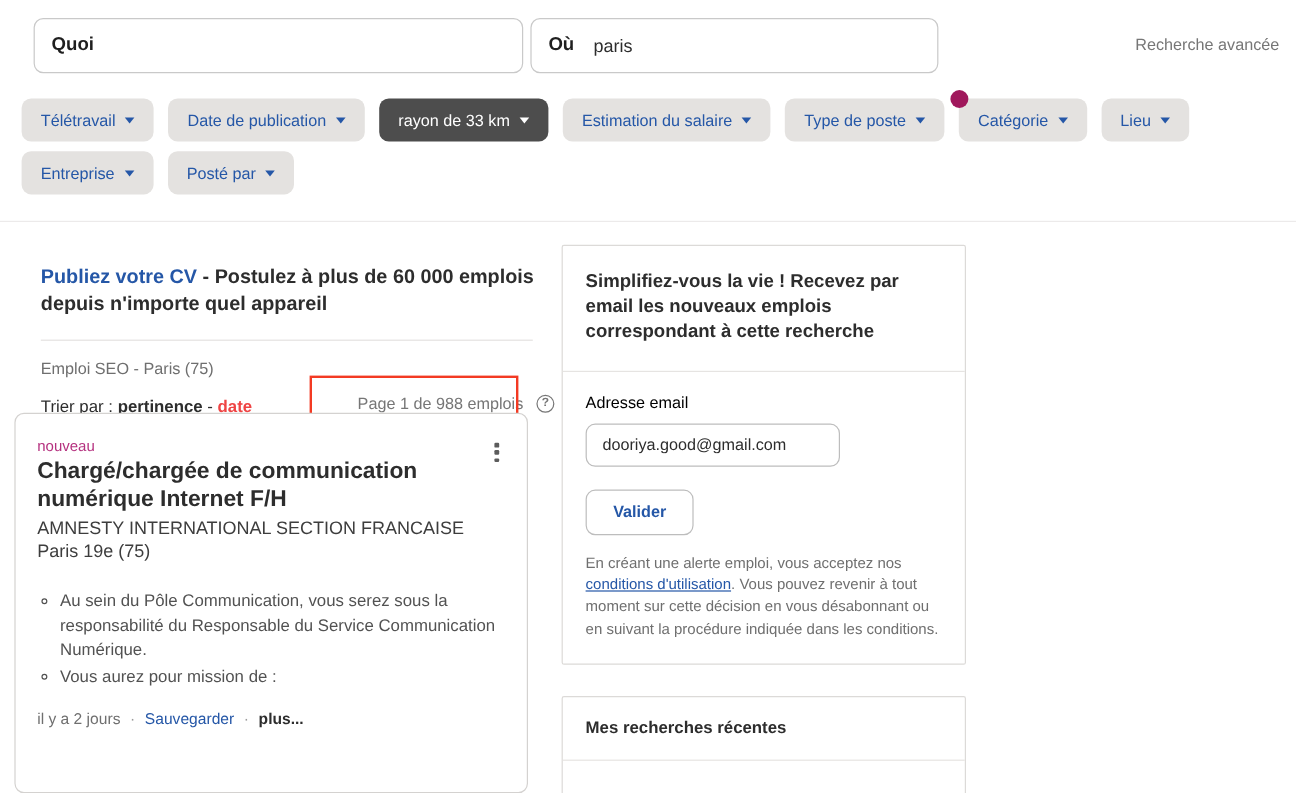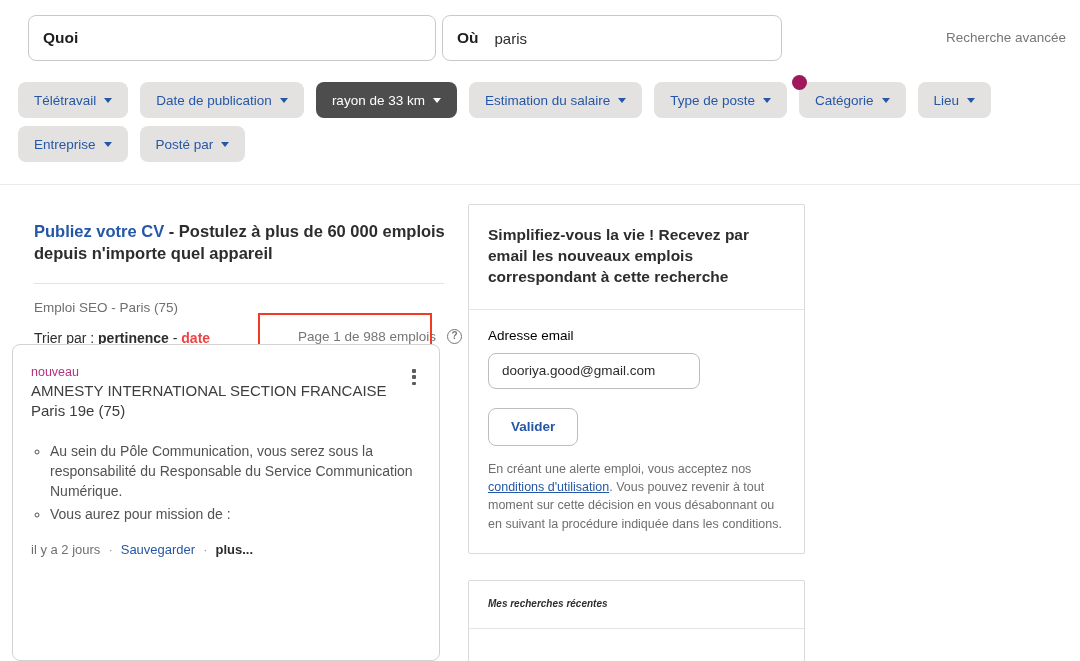--- a/index.html
+++ b/index.html
@@ -211,21 +211,21 @@
     font-family: inherit; font-size: 13.5px; font-weight: bold;
     cursor: pointer;
   }
   .legal {
     margin: 14px 0 0 0;
     font-size: 12.5px; line-height: 1.47; color: #6f6f6f;
   }
   .legal a { color: #2557a7; text-decoration: underline; cursor: pointer; }
   .panel-recent { margin-top: 26px; }
   .panel-recent .panel-head { padding: 16px 19px 17px 19px; }
-  .panel-recent h3 { font-size: 10px; font-style: italic; }
+  .panel-recent h3 { font-size: 14px; }
   .panel-recent .panel-body { height: 40px; }
 </style>
 </head>
 <body>
 
 <div class="page">
 
   <div class="searchbar">
 
     <div class="field field-what">
@@ -306,20 +306,21 @@
   <div class="redbox"></div>
 
   <div class="job-card">
     <div class="kebab">
       <i></i>
       <i></i>
       <i></i>
     </div>
 
     <p class="job-new">nouveau</p>
+    <h2 class="job-title">Chargé/chargée de communication numérique Internet F/H</h2>
     <p class="job-company">AMNESTY INTERNATIONAL SECTION FRANCAISE</p>
     <p class="job-location">Paris 19e (75)</p>
 
     <ul class="job-bullets">
         <li>Au sein du Pôle Communication, vous serez sous la responsabilité du Responsable du Service Communication Numérique.</li>
         <li>Vous aurez pour mission de :</li>
       </ul>
 
     <div class="job-footer">
       <span>il y a 2 jours</span>

